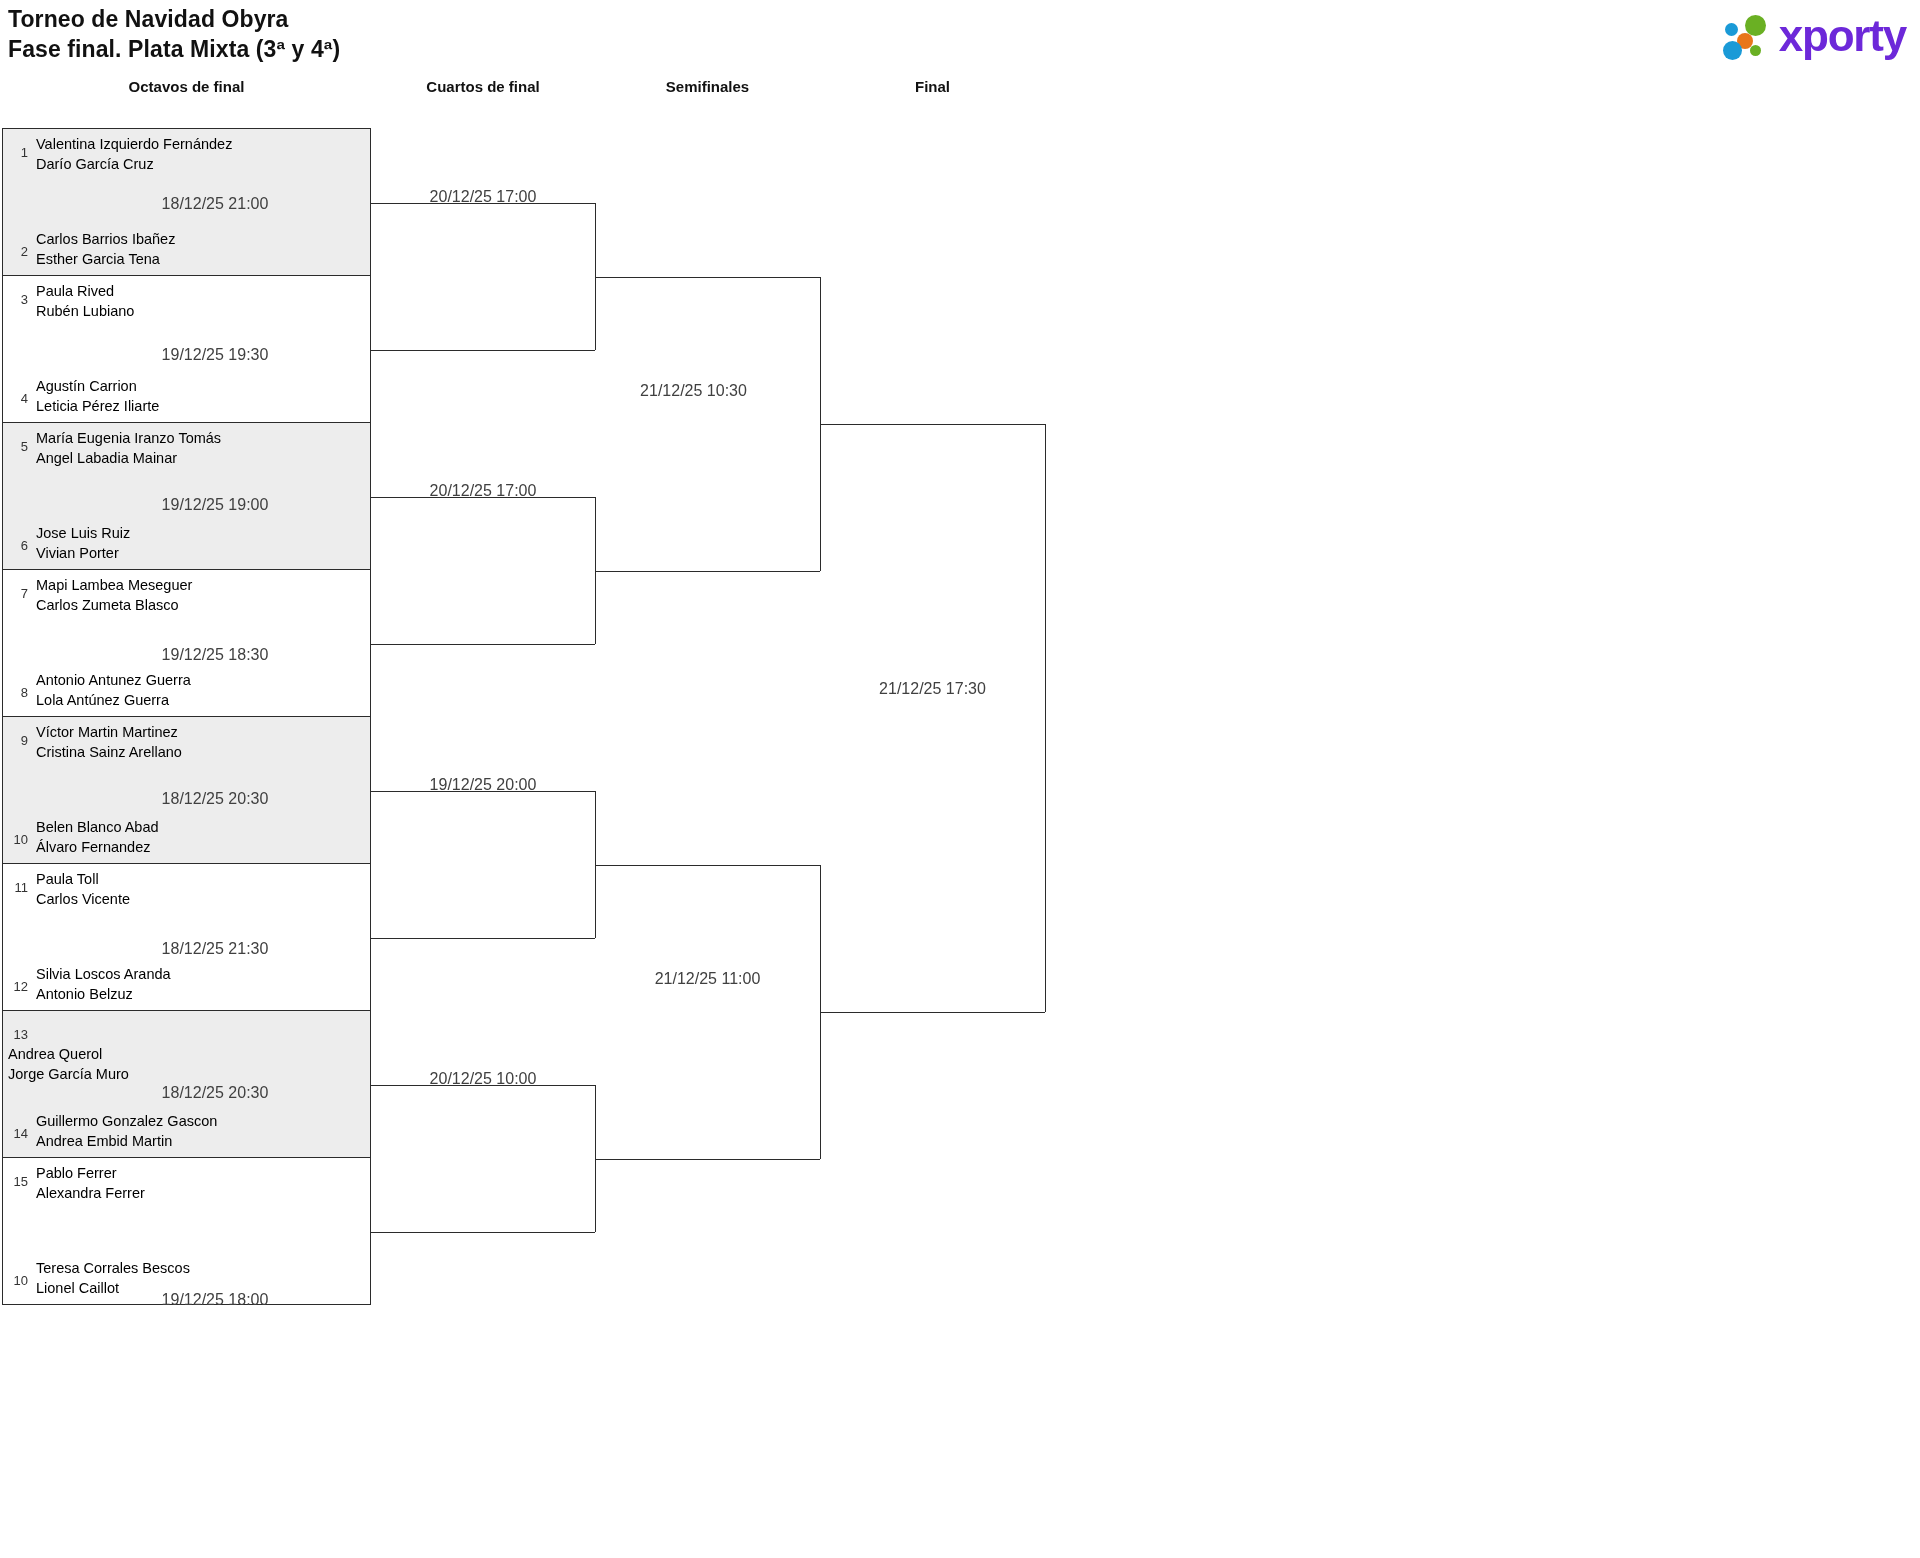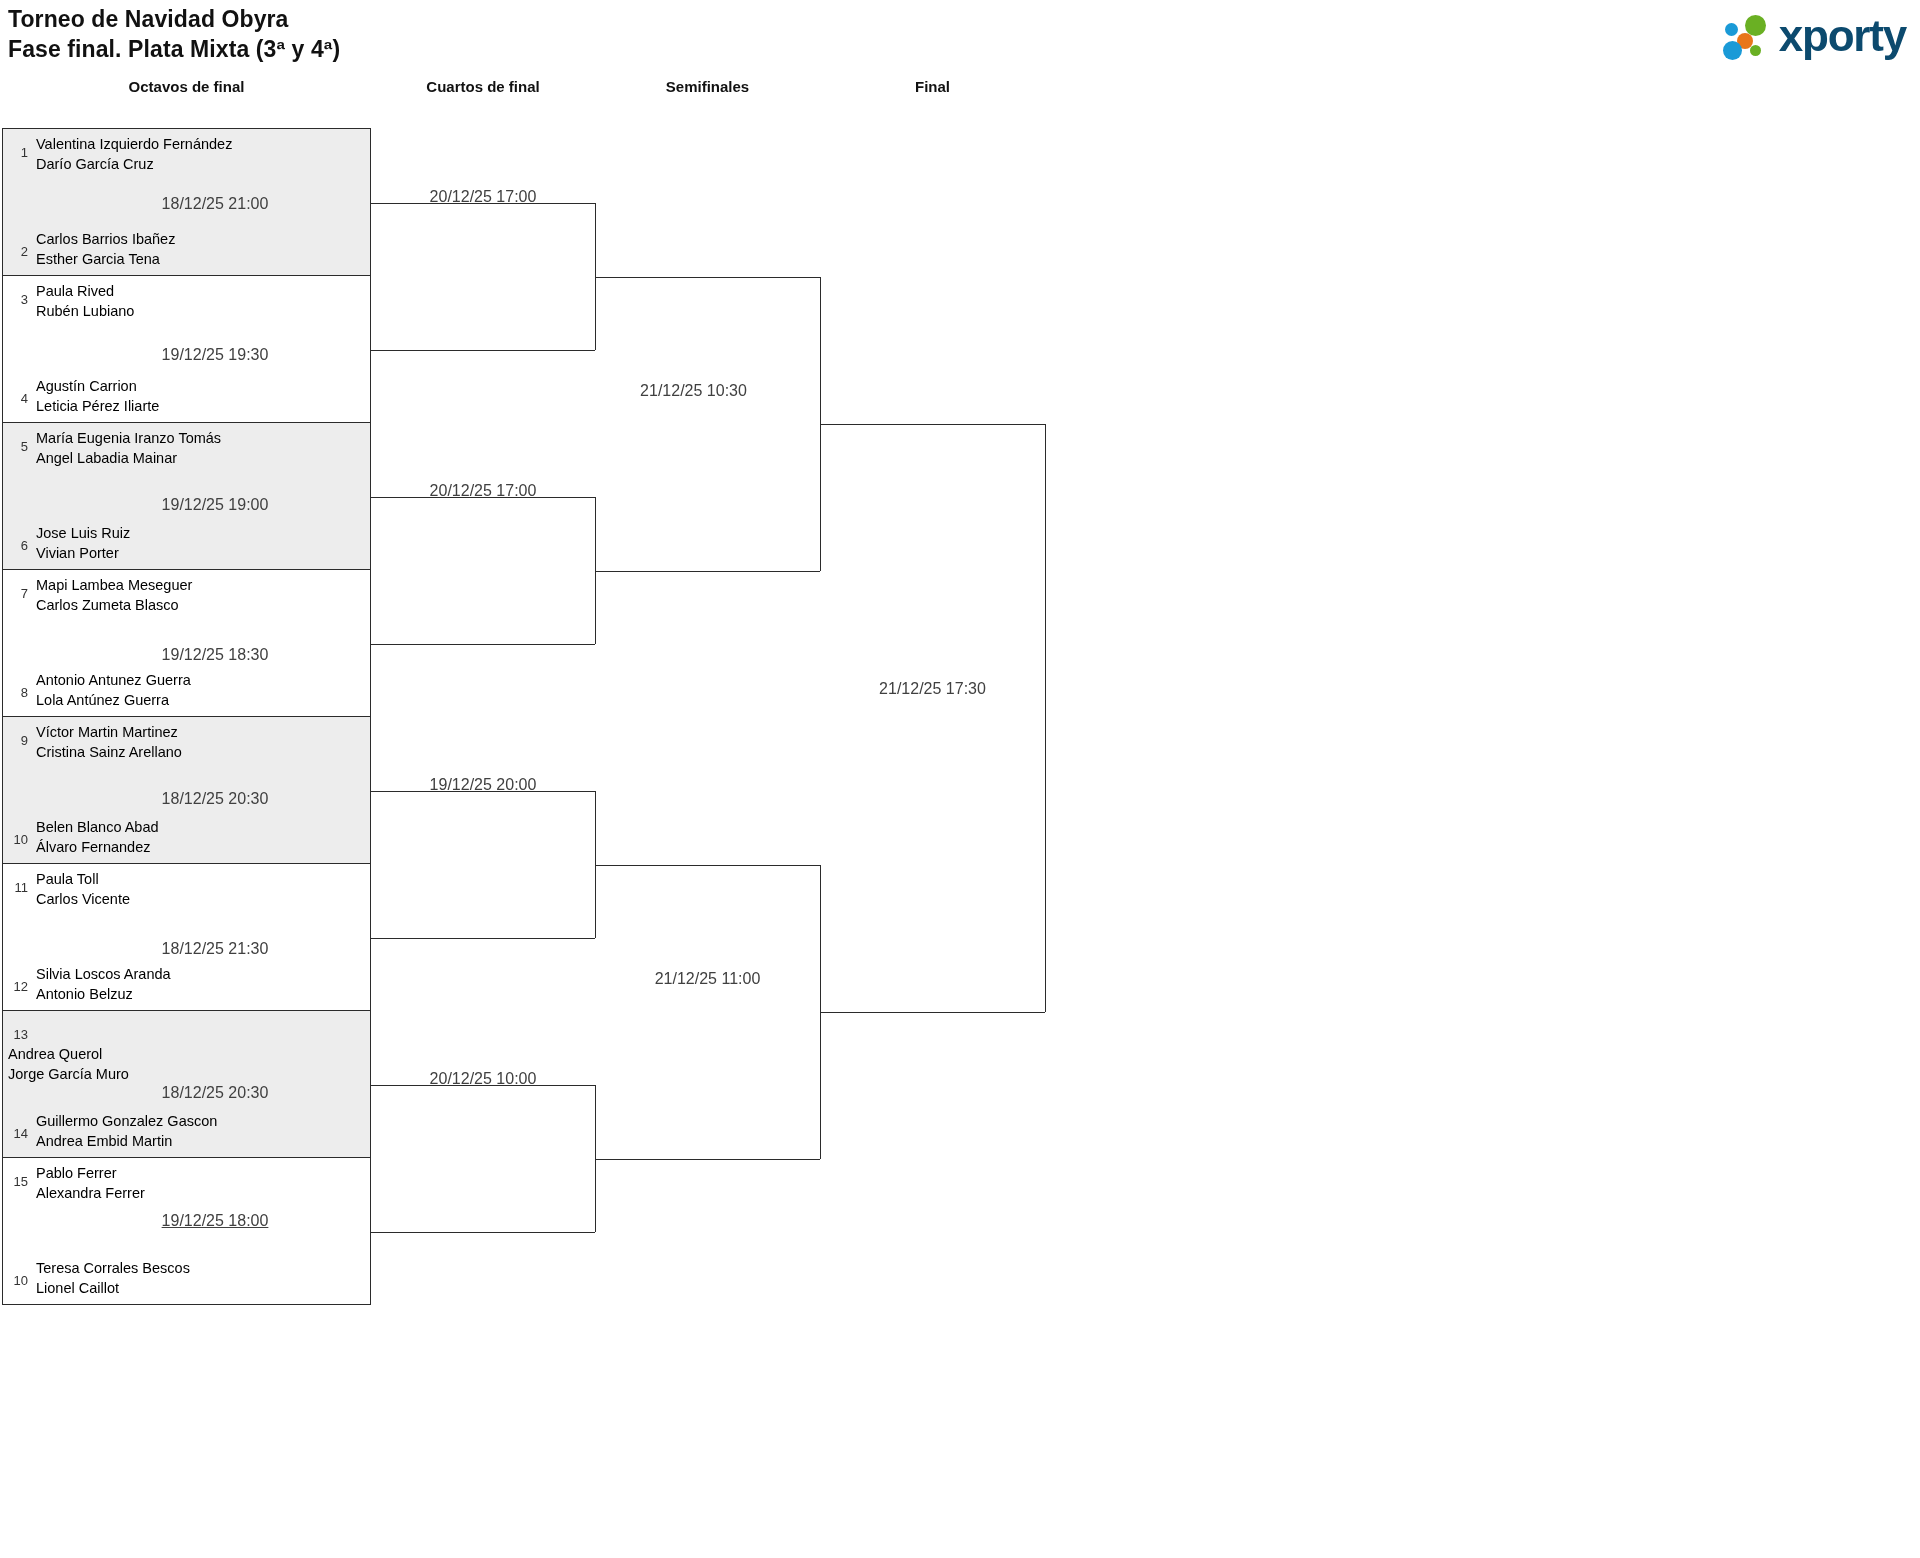--- a/index.html
+++ b/index.html
@@ -151,21 +151,21 @@
 </div>
 
 <div id="brand-logo">
   <span class="logo-dots">
     <i class="d-blue-top" style="background: rgb(26, 154, 215);"></i>
     <i class="d-green-big" style="background: rgb(106, 176, 35);"></i>
     <i class="d-orange" style="background: rgb(232, 118, 26);"></i>
     <i class="d-blue-big" style="background: rgb(26, 154, 215);"></i>
     <i class="d-green-small" style="background: rgb(106, 176, 35);"></i>
   </span>
-  <span class="logo-word" style="color: #0c4a6e; text-align: right;">xporty</span>
+  <span class="logo-word" style="color: #6d28d9; text-align: right;">xporty</span>
 </div>
 
 <div class="round-header" style="left:2px;   width:369px;">Octavos de final</div>
 <div class="round-header" style="left:371px; width:224px;">Cuartos de final</div>
 <div class="round-header" style="left:595px; width:225px;">Semifinales</div>
 <div class="round-header" style="left:820px; width:225px;">Final</div>
 
 <div id="bracket">
 
   <div class="slot shaded" style="top:128px;  height:74px;">
@@ -288,21 +288,21 @@
     </span>
   </div>
 
   <div class="match-time" style="left:60px; top:195px;  width:310px;">18/12/25 21:00</div>
   <div class="match-time" style="left:60px; top:346px;  width:310px;">19/12/25 19:30</div>
   <div class="match-time" style="left:60px; top:496px;  width:310px;">19/12/25 19:00</div>
   <div class="match-time" style="left:60px; top:646px;  width:310px;">19/12/25 18:30</div>
   <div class="match-time" style="left:60px; top:790px;  width:310px;">18/12/25 20:30</div>
   <div class="match-time" style="left:60px; top:940px;  width:310px;">18/12/25 21:30</div>
   <div class="match-time" style="left:60px; top:1084px; width:310px;">18/12/25 20:30</div>
-  <div class="match-time" style="left:60px; top:1212px; width:310px;text-decoration:underline;">19/12/25 18:00</div>
+  <div class="match-time" style="left:60px; top:1291px; width:310px;">19/12/25 18:00</div>
 
   <div class="hline" style="left:371px; top:203px;  width:224px;"></div>
   <div class="hline" style="left:371px; top:350px;  width:224px;"></div>
   <div class="vline" style="left:595px; top:203px;  height:147px;"></div>
 
   <div class="hline" style="left:371px; top:497px;  width:224px;"></div>
   <div class="hline" style="left:371px; top:644px;  width:224px;"></div>
   <div class="vline" style="left:595px; top:497px;  height:147px;"></div>
 
   <div class="hline" style="left:371px; top:791px;  width:224px;"></div>

